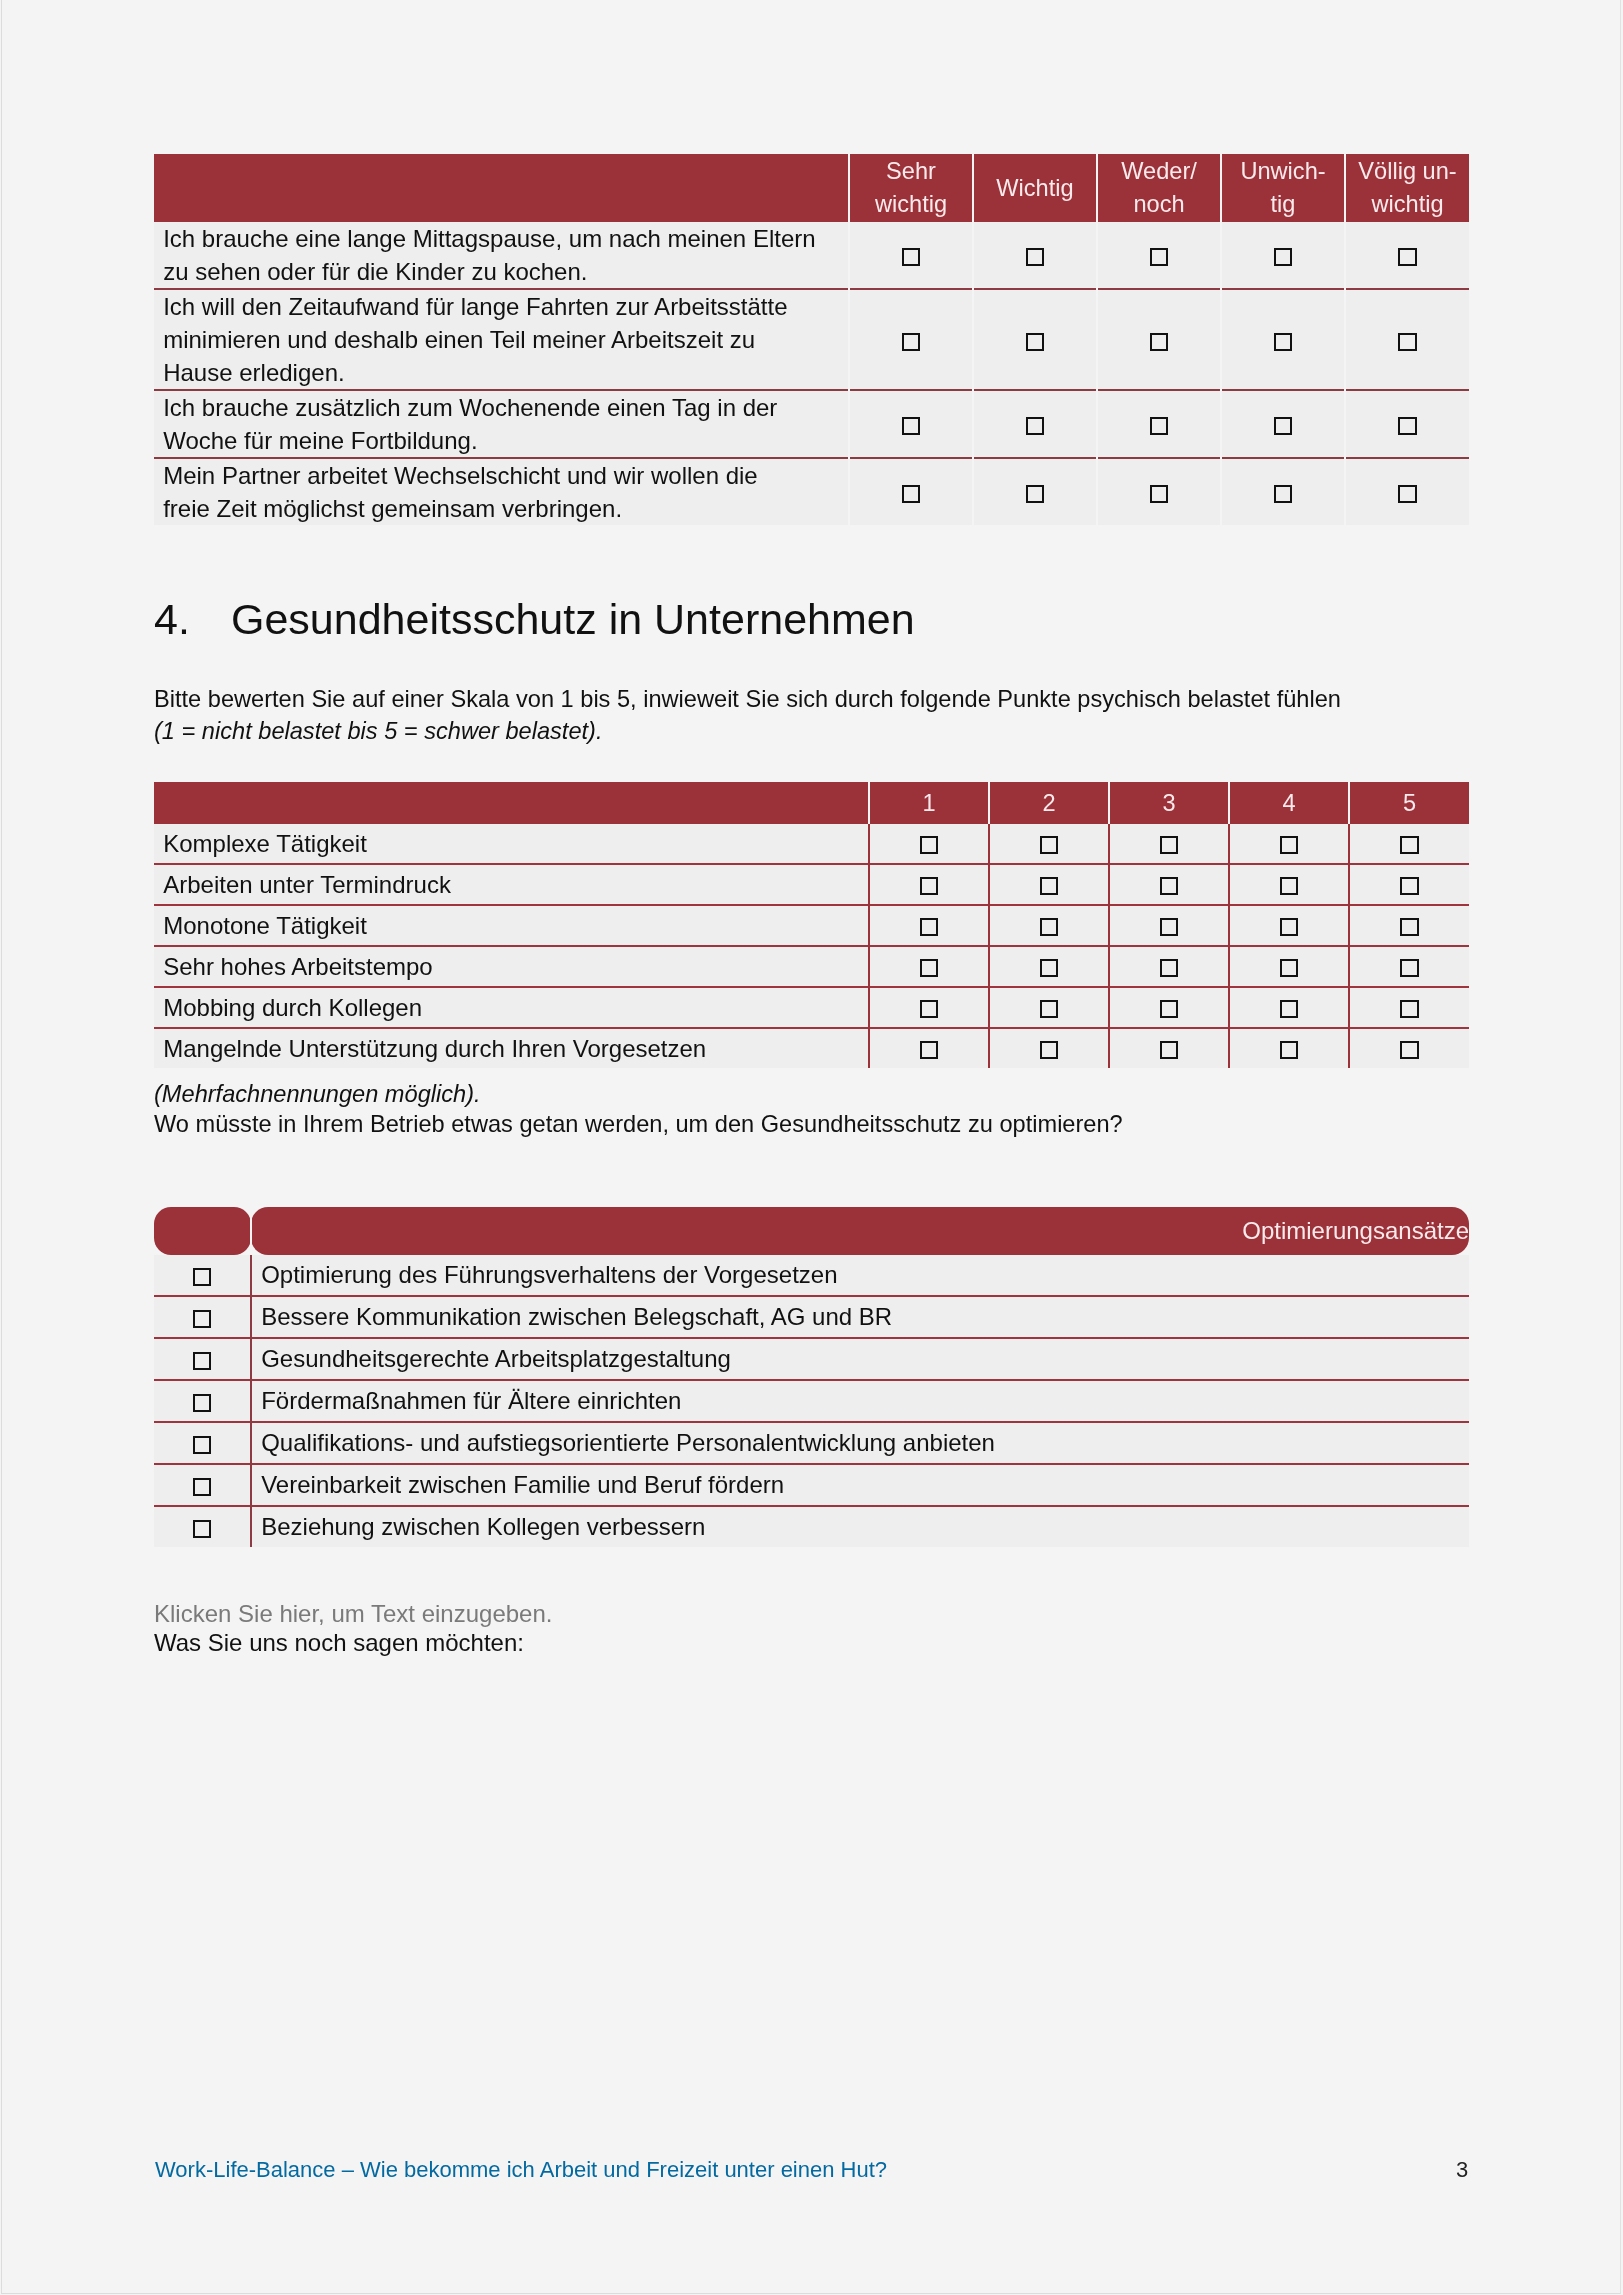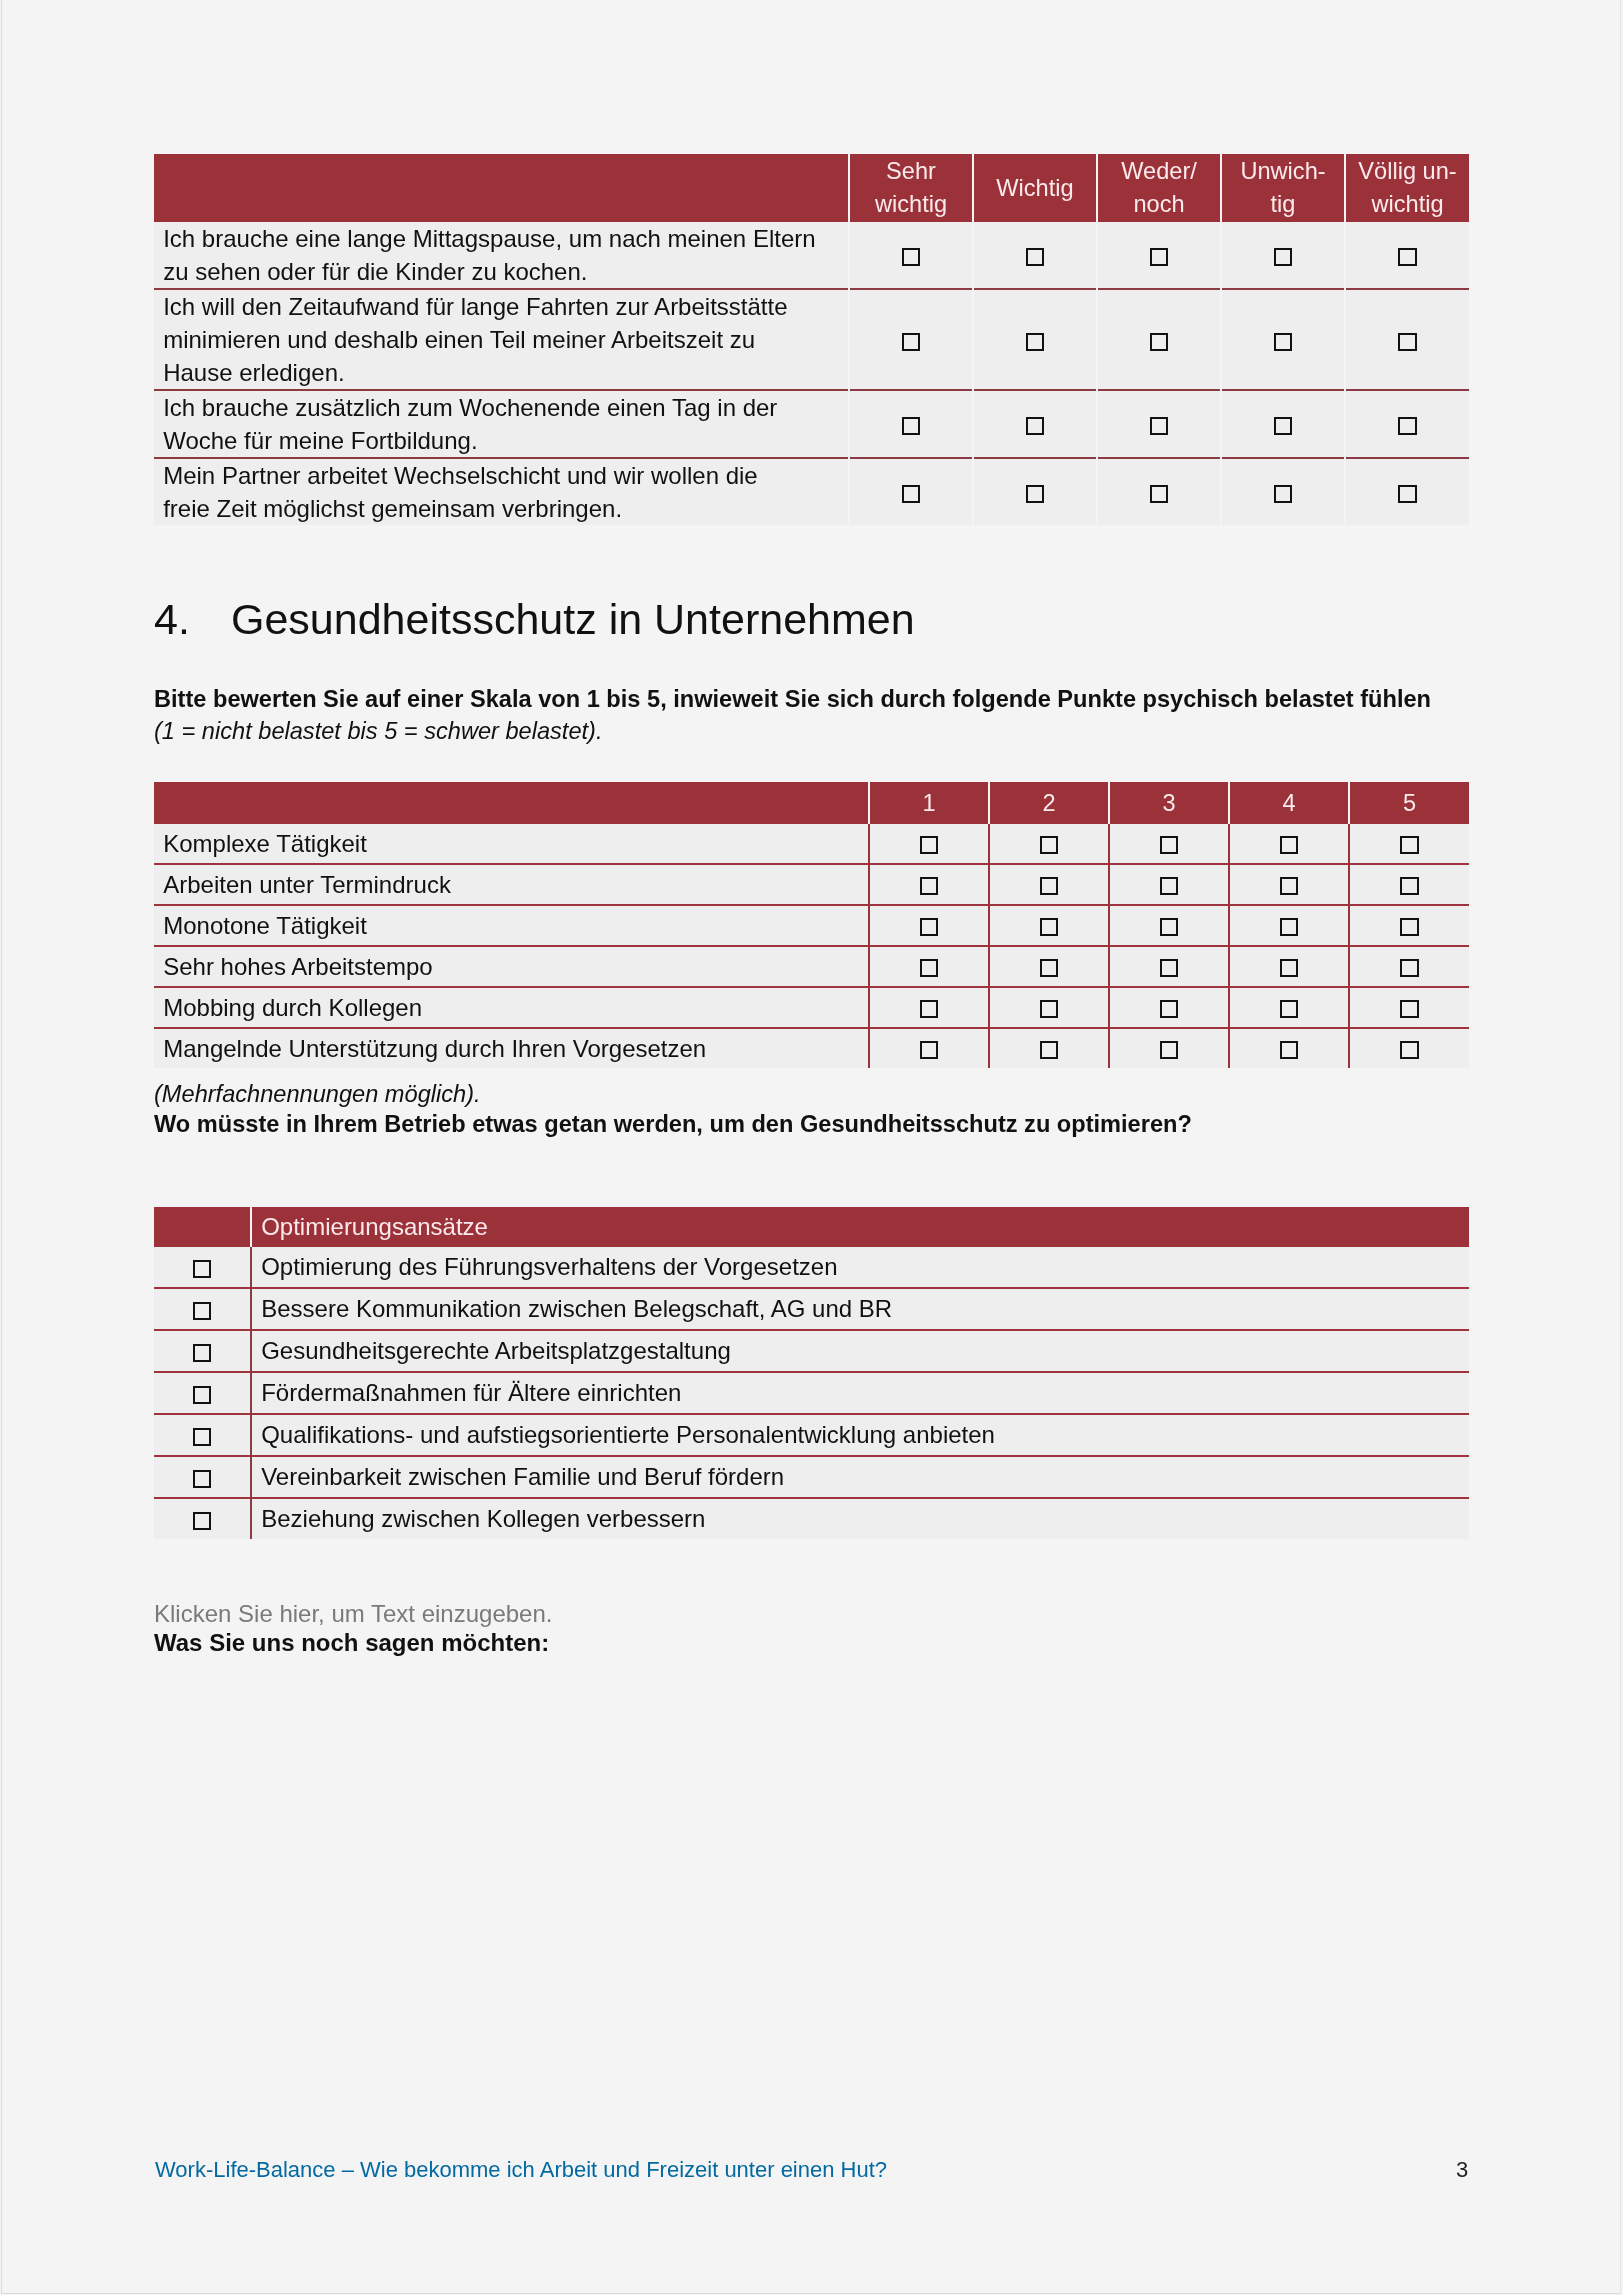--- a/index.html
+++ b/index.html
@@ -41,30 +41,30 @@
   #t1 tr.body-row:first-of-type { border-top: none; }
   
   #t2 { top: 782px; }
   #t2 th { font-size: 23.6px; height: 42px; }
   #t2 td { font-size: 24px; height: 39px; vertical-align: middle; }
   #t2 td.q { padding-left: 9.2px; }
   #t2 td.c { text-align: center; border-left: 2px solid #9b323a; }
   #t2 tr.r { border-top: 2px solid #a0343e; }
   
   #t3 { top: 1207px; }
-  #t3 th { font-size: 24px; height: 40px; text-align: left; }
+  #t3 th { font-size: 24px; height: 48px; text-align: right; border-radius: 17px; }
   #t3 th.lab { padding-left: 9.2px; }
   #t3 td { font-size: 24px; height: 40px; vertical-align: middle; }
   #t3 td.c { text-align: center; }
   #t3 td.lab { padding-left: 9.2px; border-left: 2.6px solid #8e3a42; }
   #t3 th.lab { border-left: 2.6px solid #f4f4f4; }
   #t3 tr.r { border-top: 2.6px solid #a0343e; }
   .heading { left: 154px; top: 595px; font-size: 43px; color: #111; }
   .heading .num { display: inline-block; width: 77px; }
-  .q-bold { font-weight: bold; font-size: 23.6px; }
+  .q-bold { font-weight: normal; font-size: 23.6px; }
   .q-ital { font-style: italic; font-size: 23.6px; }
   .footer { left: 155px; top: 2157px; font-size: 22px; color: #0369a1; }
   .pagenum { left: 1456px; top: 2157px; font-size: 22px; color: #222; }
   .placeholder { color: #7a7a7a; font-size: 24px; }
 </style>
 </head>
 <body>
 
 <div class="page-border"></div>
 

